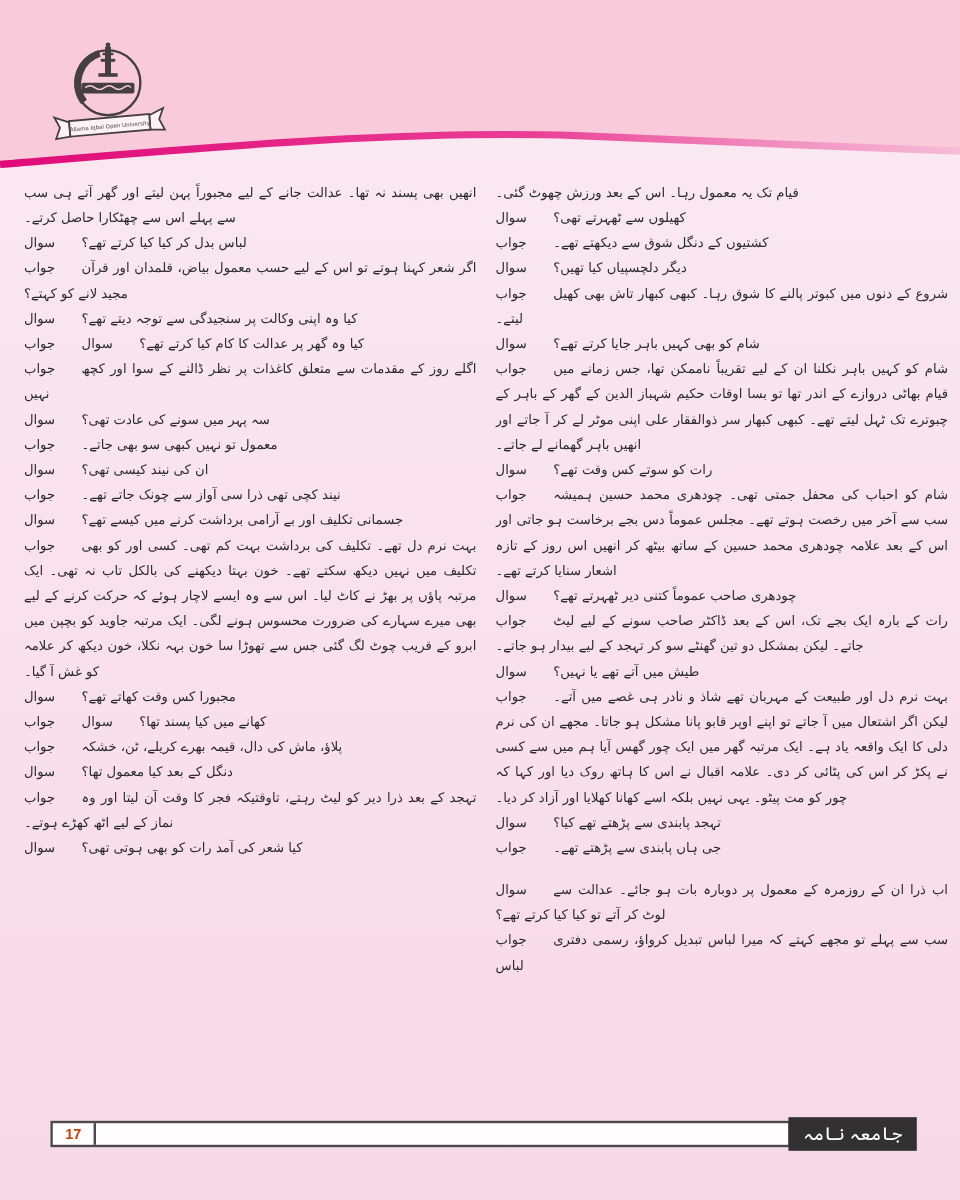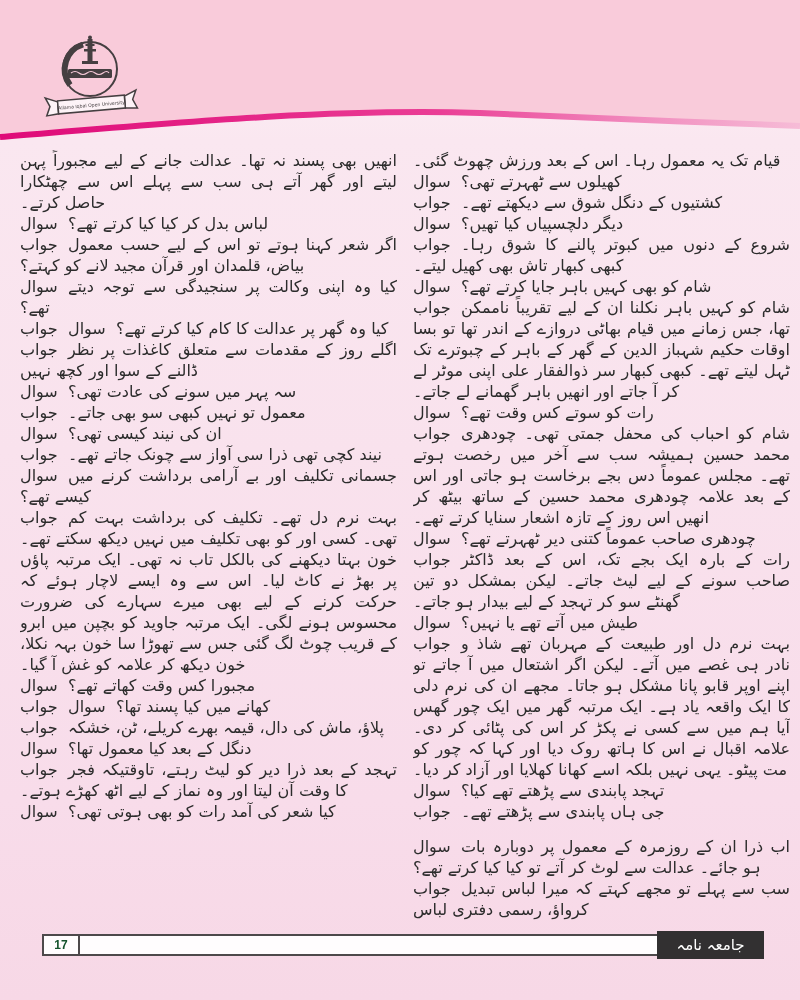--- a/index.html
+++ b/index.html
@@ -20,44 +20,44 @@
   
   .content{
     position:absolute;top:150px;left:20px;width:770px;height:778px;
     display:flex;flex-direction:row-reverse;gap:16px;overflow:hidden;
   }
   .col{flex:1;overflow:hidden;}
   .entry{
     direction:rtl;
     text-align:justify;
     text-align-last:left;
-    font-size:16px;line-height:21px;color:#2c2c2c;
+    font-size:11px;line-height:21px;color:#2c2c2c;
   }
   .entry .lbl{
     float:left;width:48px;text-align:left;color:#2c2c2c;
   }
   .entry .lbl:empty{display:none;}
   .entry.gap{margin-top:14px;}
   
   .footer-bar{position:absolute;left:42px;top:931px;width:722px;height:28px;}
   .strip{
     position:absolute;left:0;top:3px;width:617px;height:22px;
     background:#fffdfe;border:2px solid #4d494b;box-sizing:border-box;
   }
   .page-number-box{
     position:absolute;left:0;top:0;bottom:0;width:34px;
     border-right:2px solid #4d494b;
     display:flex;align-items:center;justify-content:center;
-    font-family:"Liberation Sans",sans-serif;font-weight:bold;font-size:12px;color:#14532d;
+    font-family:"Liberation Sans",sans-serif;font-weight:bold;font-size:12px;color:#c2410c;
   }
   .journal-box{
     position:absolute;right:0;top:0;width:107px;height:28px;
     background:#323031;color:#ffffff;
     display:flex;align-items:center;justify-content:center;
-    direction:rtl;font-size:15px;
+    direction:rtl;font-size:15px;font-family:Liberation Serif, serif;
   }
 </style>
 </head>
 <body>
 
 <div class="page">
 
   <svg class="header-svg" width="800" height="150" viewBox="0 0 800 150">
     <defs>
       <linearGradient id="waveGrad" x1="0" y1="0" x2="1" y2="0">

